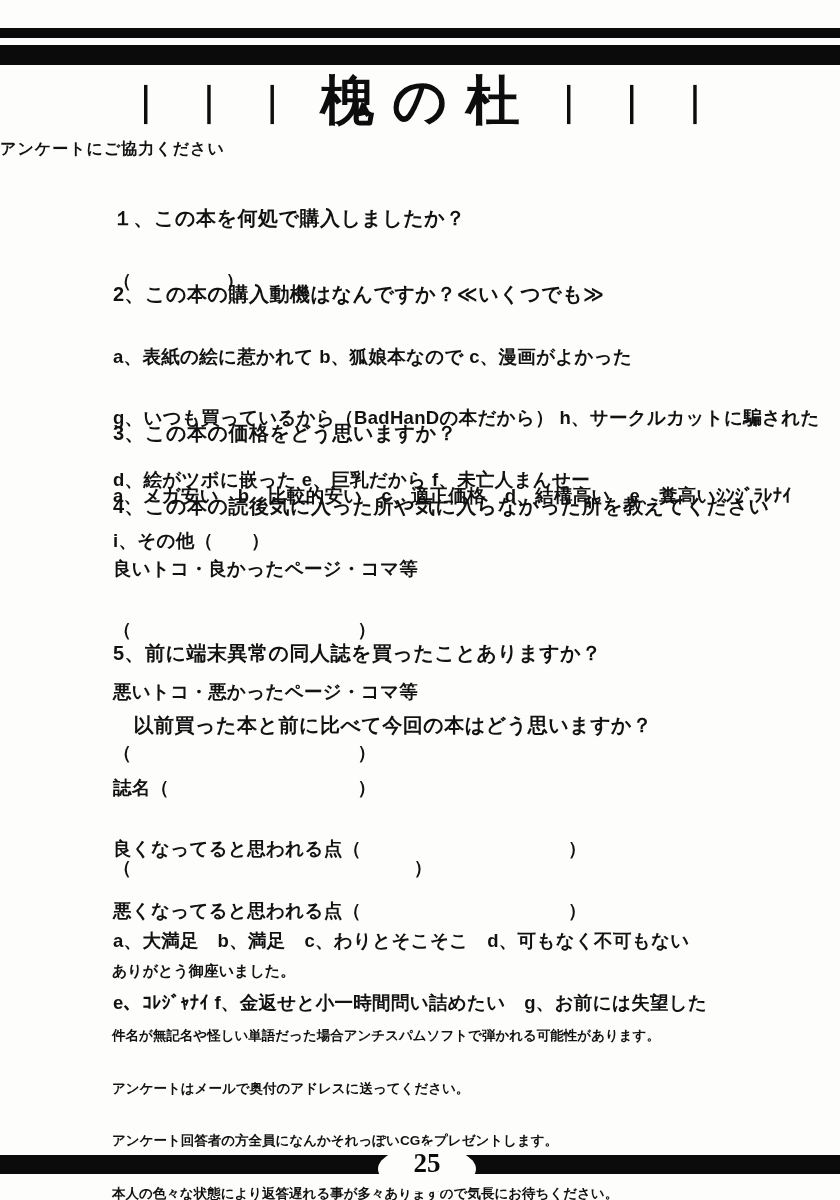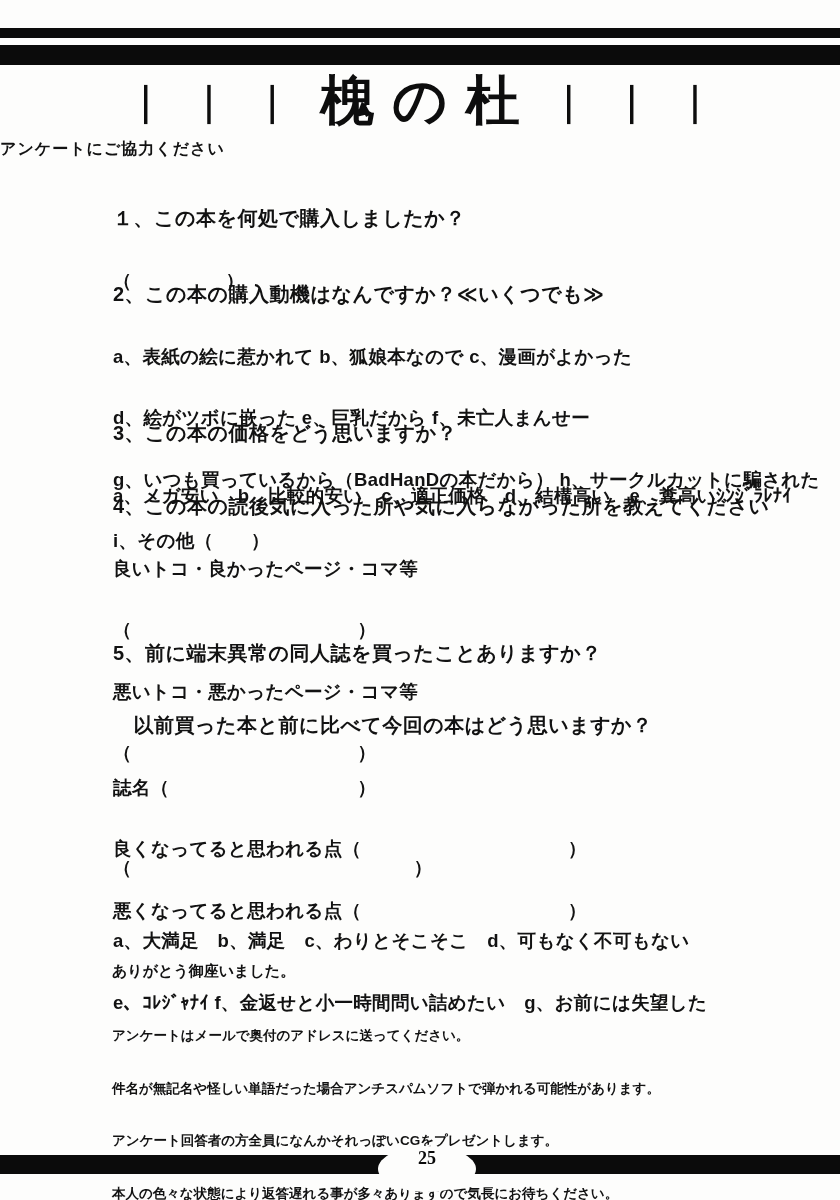--- a/index.html
+++ b/index.html
@@ -49,21 +49,21 @@
   .page-num-bump {
     position:absolute; top:1146px; left:calc(50% + 7px);
     transform:translateX(-50%);
     width:98px; height:46px;
     background:#fdfdfc; border-radius:50%;
     text-align:center; z-index:2;
   }
   .page-num {
     display:inline-block; margin-top:3px;
     font-family:"Liberation Serif","DejaVu Serif",serif;
-    font-weight:700; font-size:18px; line-height:1.05; color:#0b0b0b;
+    font-weight:700; font-size:27px; line-height:1.05; color:#0b0b0b;
   }
 </style>
 </head>
 <body>
 
 <div class="page">
 
   <div class="rule top-thin"></div>
   <div class="rule top-thick"></div>
 
@@ -76,22 +76,22 @@
   <div class="subtitle">アンケートにご協力ください</div>
 
   <div class="q" style="top:170px">
     <div class="h">１、この本を何処で購入しましたか？</div>
     <div class="l">（　　　　　）</div>
   </div>
 
   <div class="q" style="top:246px">
     <div class="h">2、この本の購入動機はなんですか？≪いくつでも≫</div>
     <div class="l">a、表紙の絵に惹かれて b、狐娘本なので c、漫画がよかった</div>
+    <div class="l">g、いつも買っているから（BadHanDの本だから） h、サークルカットに騙された</div>
     <div class="l">d、絵がツボに嵌った e、巨乳だから f、未亡人まんせー</div>
-    <div class="l">g、いつも買っているから（BadHanDの本だから） h、サークルカットに騙された</div>
     <div class="l">i、その他（　　）</div>
   </div>
 
   <div class="q" style="top:385px">
     <div class="h">3、この本の価格をどう思いますか？</div>
     <div class="l">a、メガ安い　b、比較的安い　c、適正価格　d、結構高い　e、糞高いｼﾝｼﾞﾗﾚﾅｲ</div>
   </div>
 
   <div class="q" style="top:458px">
     <div class="h">4、この本の読後気に入った所や気に入らなかった所を教えてください</div>
@@ -117,22 +117,22 @@
   </div>
 
   <div class="q" style="top:892px">
     <div class="l">a、大満足　b、満足　c、わりとそこそこ　d、可もなく不可もない</div>
     <div class="l">e、ｺﾚｼﾞｬﾅｲ f、金返せと小一時間問い詰めたい　g、お前には失望した</div>
   </div>
 
   <div class="thanks">ありがとう御座いました。</div>
 
   <div class="footer">
+    <div>件名が無記名や怪しい単語だった場合アンチスパムソフトで弾かれる可能性があります。</div>
     <div>アンケートはメールで奥付のアドレスに送ってください。</div>
-    <div>件名が無記名や怪しい単語だった場合アンチスパムソフトで弾かれる可能性があります。</div>
     <div>アンケート回答者の方全員になんかそれっぽいCGをプレゼントします。</div>
     <div>本人の色々な状態により返答遅れる事が多々ありますので気長にお待ちください。</div>
   </div>
 
   <div class="rule bottom-bar"></div>
   <div class="page-num-bump">
     <span class="page-num">25</span>
   </div>
 
 </div>

